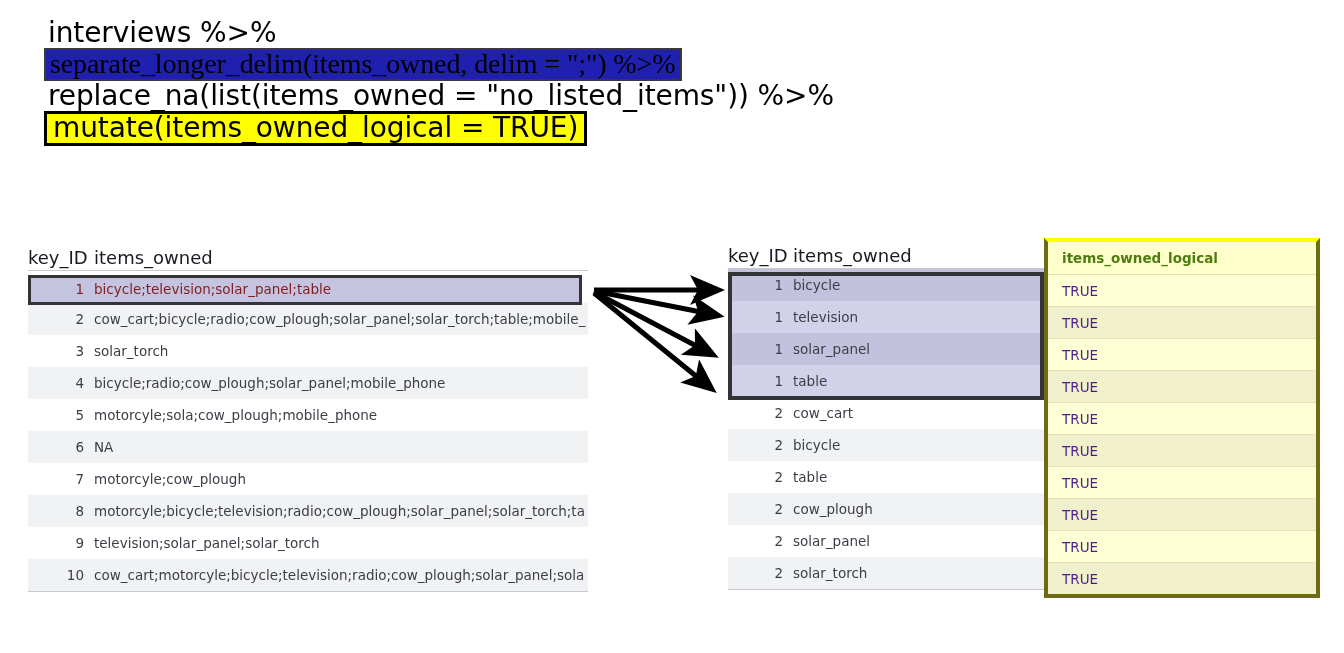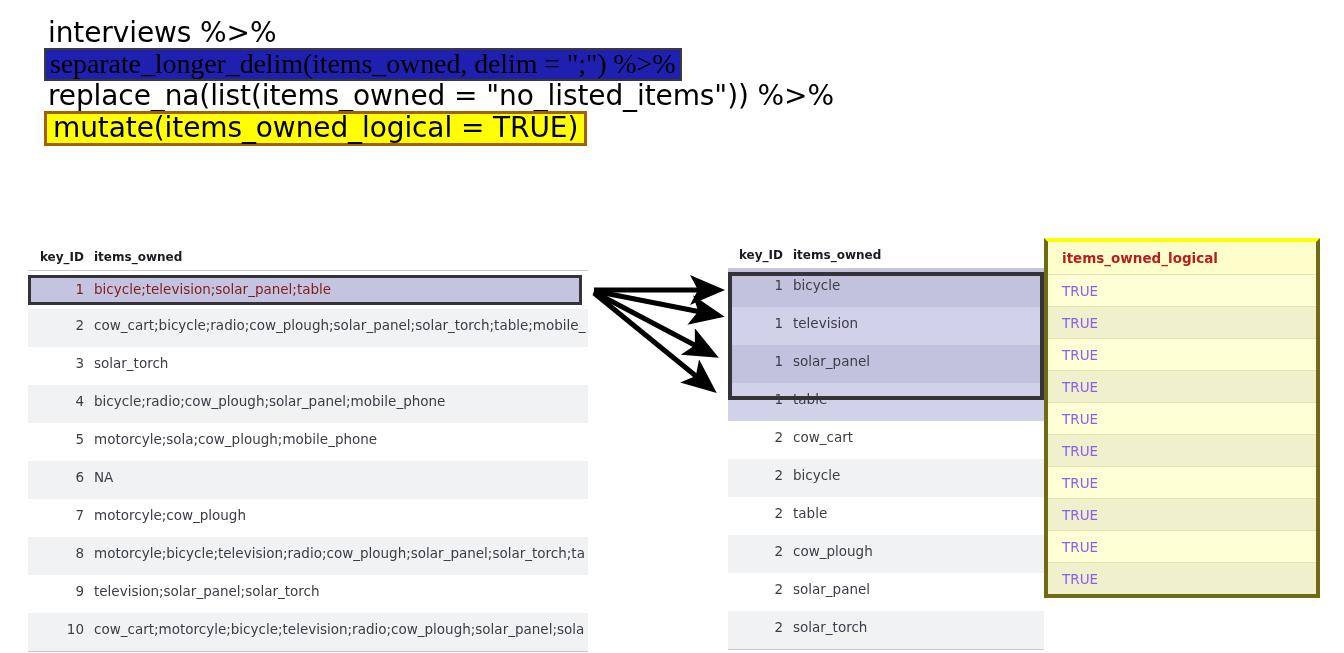--- a/index.html
+++ b/index.html
@@ -42,45 +42,45 @@
     font-family: Liberation Serif, serif;
   }
   .hl-none {
     padding: 1px 4px 2px 4px;
     display: inline-block;
     line-height: 26px;
   }
   .hl-yellow {
     background: #ffff00;
     color: #000000;
-    border: 3px solid #a16207;
+    border: 3px solid #000000;
     padding: 1px 6px 2px 6px;
     display: inline-block;
     line-height: 26px;
   }
   .row-wrap { white-space: nowrap; }
 
   
   .tbl {
     position: absolute;
     font-size: 13.5px;
     color: #3d3d47;
   }
   .tbl .thead {
-    font-weight: bold;
+    font-weight: normal;
     color: #1a1a22;
-    font-size: 12px;
+    font-size: 18px;
     height: 27px;
     line-height: 27px;
     border-bottom: 1px solid #c7c9cf;
     box-sizing: border-box;
     position: relative;
   }
   .tbl .trow {
-    height: 38px;
+    height: 32px;
     line-height: 32px;
     position: relative;
     overflow: hidden;
     white-space: nowrap;
     box-sizing: border-box;
   }
   .tbl .trow.odd  { background: #f1f2f4; }
   .tbl .trow.even { background: #ffffff; }
   .cell-key {
     display: inline-block;
@@ -165,30 +165,30 @@
     border-top: 4px solid #ffff00;
     box-sizing: border-box;
     background: #ffffcc;
     z-index: 2;
   }
   #logical-col .lg-head {
     height: 32px;
     line-height: 32px;
     font-weight: bold;
     font-size: 13.5px;
-    color: #b91c1c;
+    color: #4d7c0f;
     padding-left: 14px;
     background: #ffffcc;
     box-sizing: border-box;
   }
   #logical-col .lg-cell {
     height: 32px;
     line-height: 32px;
     font-size: 13.5px;
-    color: #8b5cf6;
+    color: #4c1d95;
     padding-left: 14px;
     box-sizing: border-box;
     border-top: 1px solid #e2e2b4;
   }
   #logical-col .lg-cell.odd  { background: #f0f0cd; }
   #logical-col .lg-cell.even { background: #ffffd6; }
 
   
   #arrow-svg {
     position: absolute;

